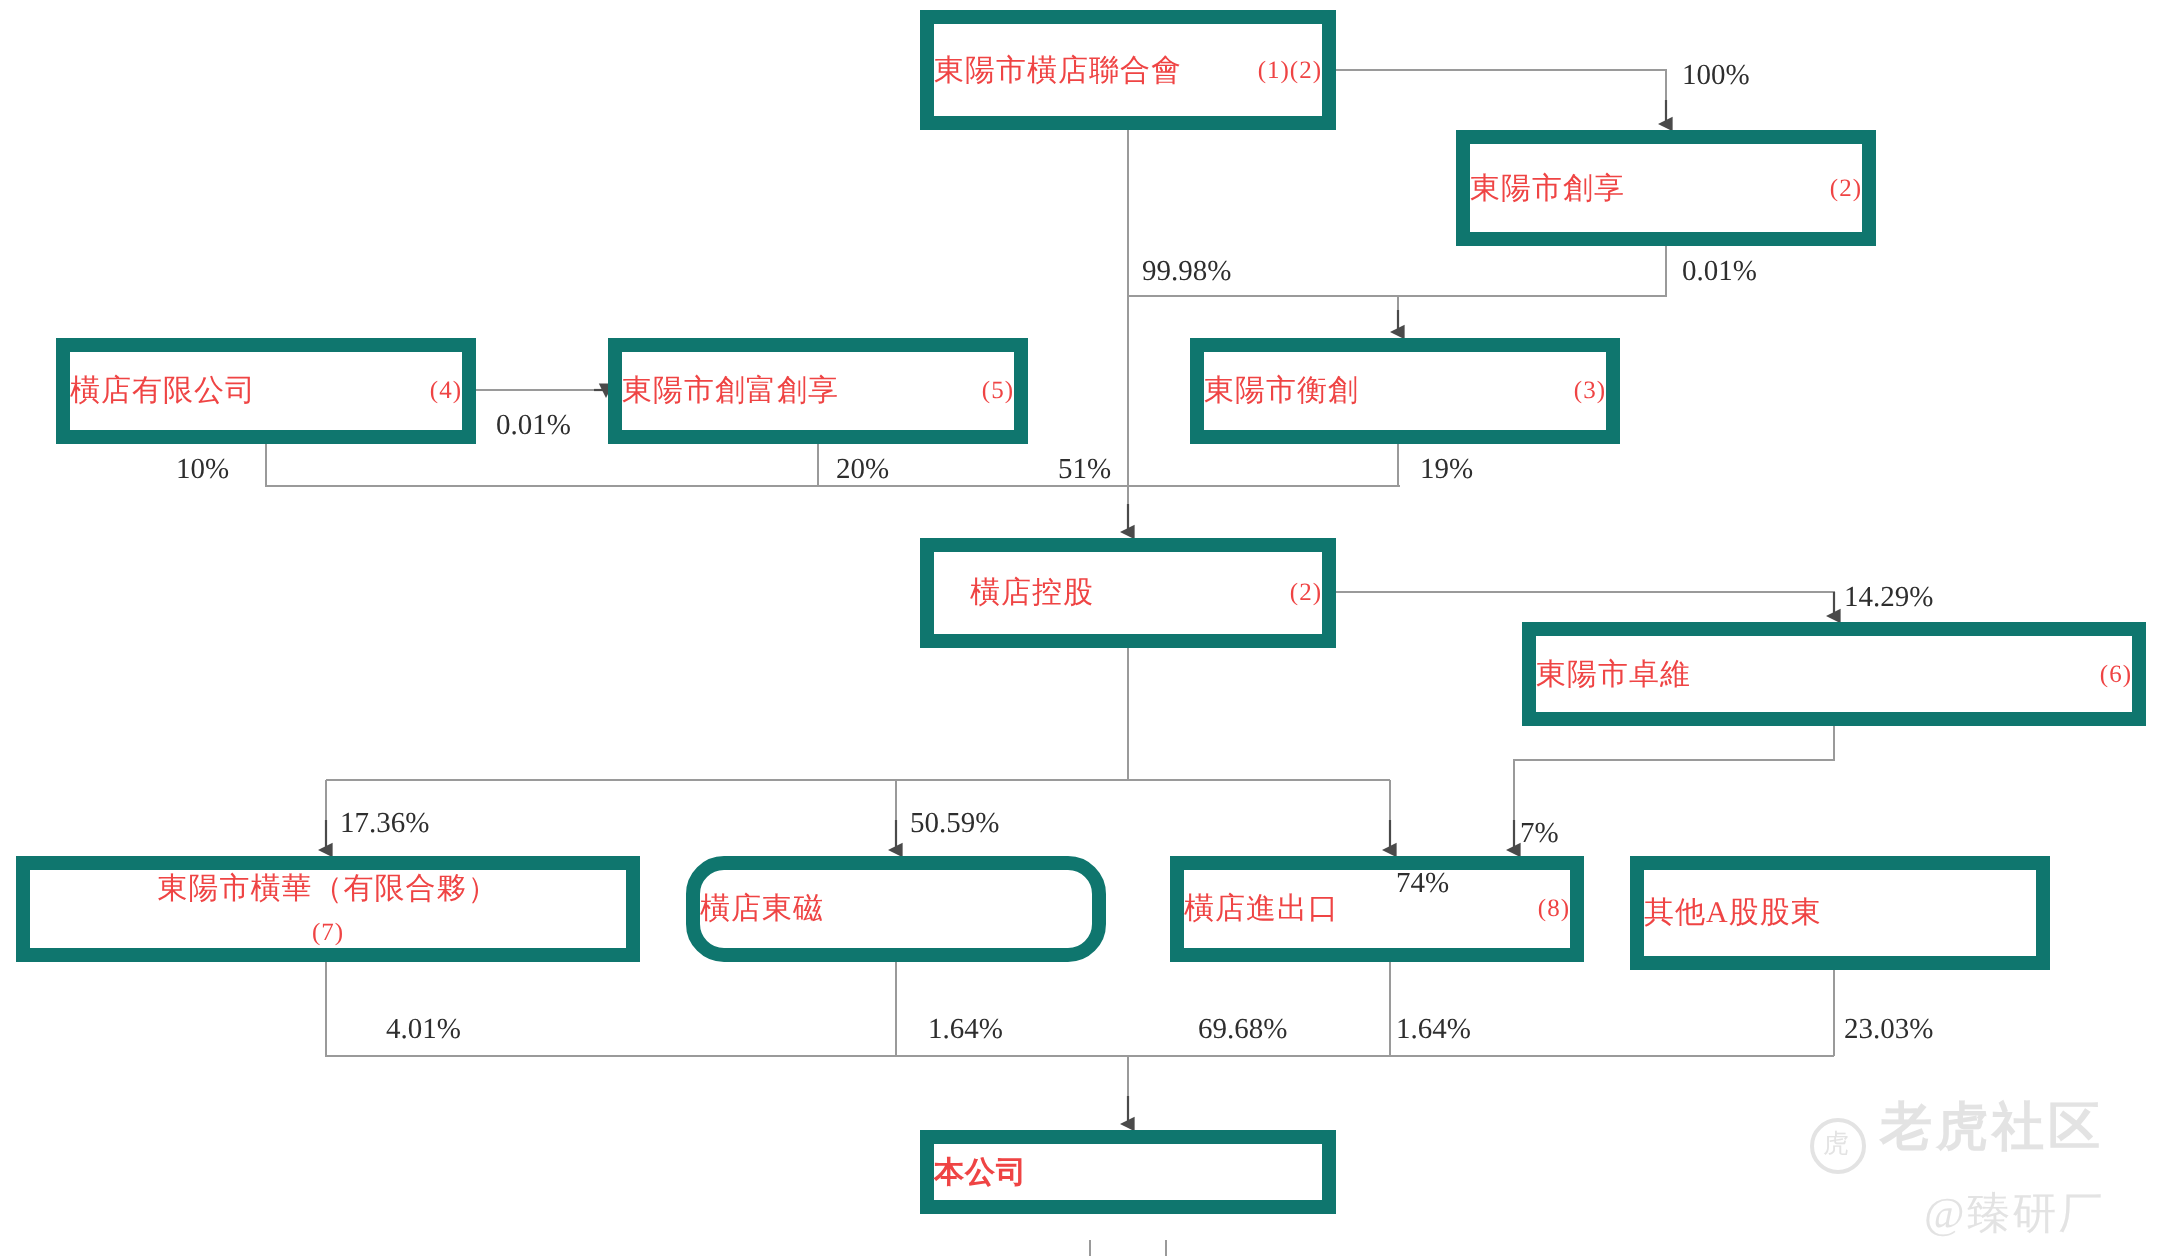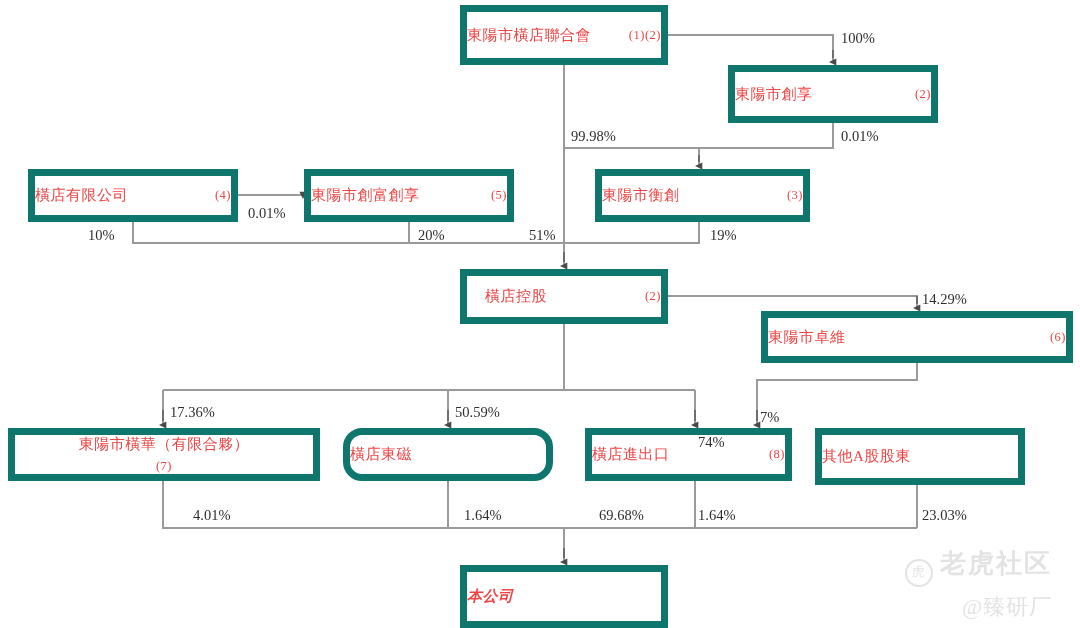--- a/index.html
+++ b/index.html
@@ -126,21 +126,21 @@
     <div class="node-box" style="left: 343px; top: 428px; width: 210px; height: 53px; border-radius: 19px;">
       <span class="node-label">橫店東磁</span>
     </div>
     <div class="node-box" style="left: 585px; top: 428px; width: 207px; height: 53px;">
       <span class="node-label">橫店進出口</span>
       <sup>(8)</sup>
     </div>
     <div class="node-box" style="left: 815px; top: 428px; width: 210px; height: 57px;">
       <span class="node-label">其他A股股東</span>
     </div>
-    <div class="node-box bold" style="left: 460px; top: 565px; width: 208px; height: 63px; font-style: italic;">
+    <div class="node-box bold" style="left: 460px; top: 565px; width: 208px; height: 42px;">
       <span class="node-label">本公司</span>
     </div>
   </div>
 
 <div id="pcts">
     <span class="pct" style="left: 841px; top: 30px;">100%</span>
     <span class="pct" style="left: 571px; top: 128px;">99.98%</span>
     <span class="pct" style="left: 841px; top: 128px;">0.01%</span>
     <span class="pct" style="left: 248px; top: 205px;">0.01%</span>
     <span class="pct" style="left: 88px; top: 227px;">10%</span>

